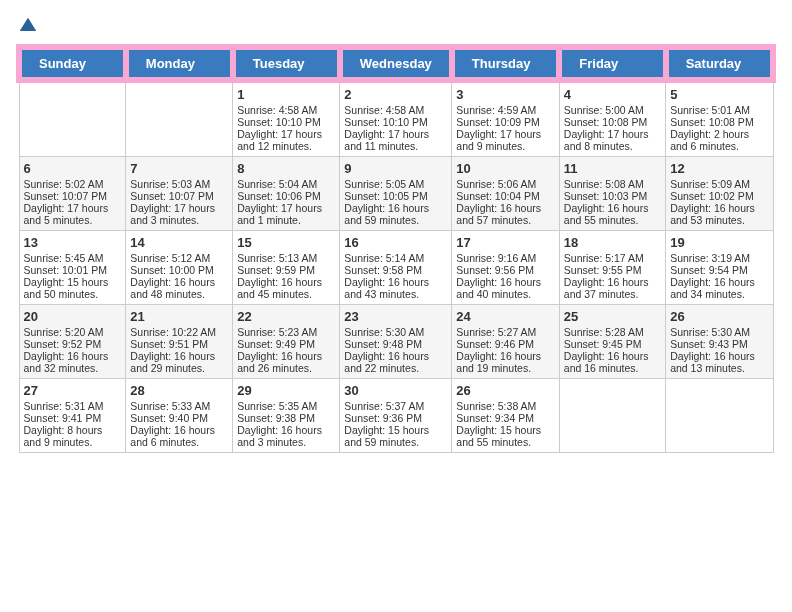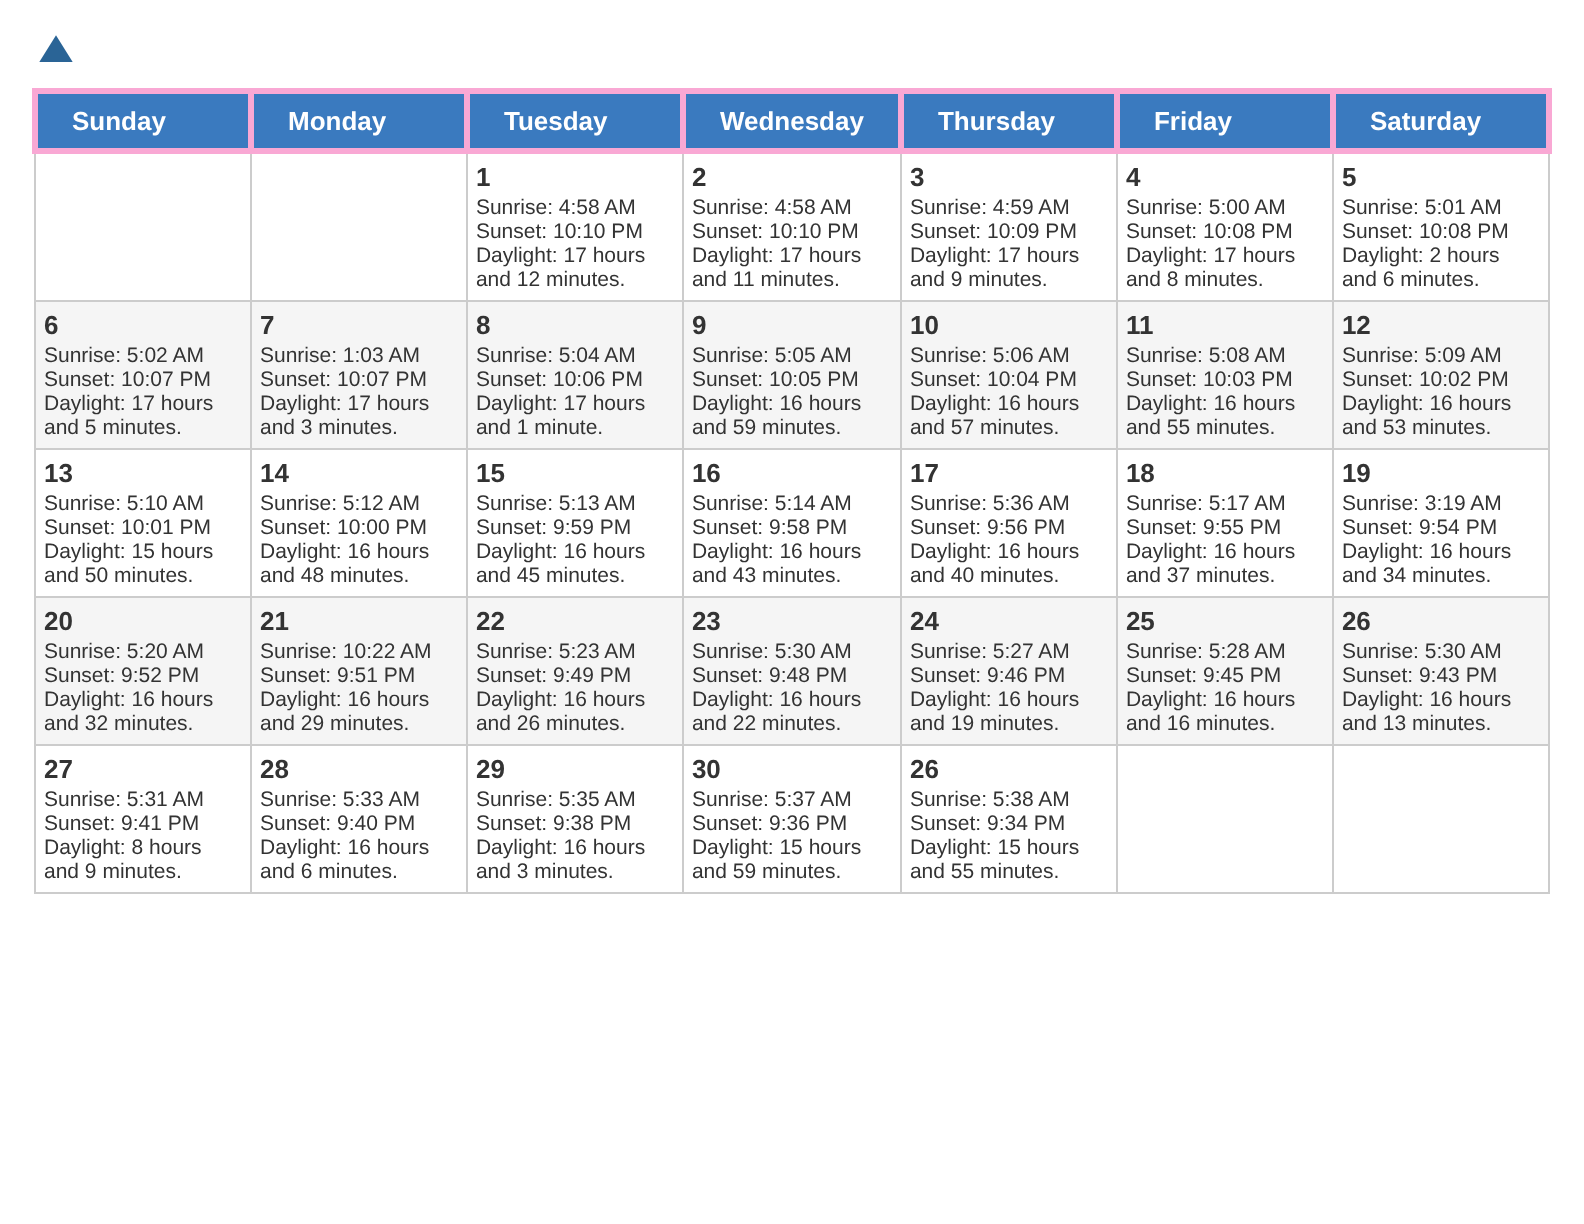--- a/index.html
+++ b/index.html
@@ -55,21 +55,21 @@
     .calendar {
       width: 100%;
       border-collapse: collapse;
     }
     .calendar th {
       background-color: #3a7abf;
       color: white;
       padding: 6px 17px;
       font-size: 13px;
       text-align: left;
-      border: 3px solid #f9a8d4;
+      border: 6px solid #f9a8d4;
     }
     .calendar td {
       vertical-align: top;
       border: 1px solid #ccc;
       padding: 4px;
       width: 108px;
       min-height: 80px;
       font-size: 10.5px;
       color: #333;
       background: #fff;
@@ -155,21 +155,21 @@
       </tr>
       <tr>
         <td>
           <span class="day-num">6</span>
           <div>Sunrise: 5:02 AM</div>
           <div>Sunset: 10:07 PM</div>
           <div>Daylight: 17 hours and 5 minutes.</div>
         </td>
         <td>
           <span class="day-num">7</span>
-          <div>Sunrise: 1:03 AM</div>
+          <div>Sunrise: 5:03 AM</div>
           <div>Sunset: 10:07 PM</div>
           <div>Daylight: 17 hours and 3 minutes.</div>
         </td>
         <td>
           <span class="day-num">8</span>
           <div>Sunrise: 5:04 AM</div>
           <div>Sunset: 10:06 PM</div>
           <div>Daylight: 17 hours and 1 minute.</div>
         </td>
         <td>
@@ -193,21 +193,21 @@
         <td>
           <span class="day-num">12</span>
           <div>Sunrise: 5:09 AM</div>
           <div>Sunset: 10:02 PM</div>
           <div>Daylight: 16 hours and 53 minutes.</div>
         </td>
       </tr>
       <tr>
         <td>
           <span class="day-num">13</span>
-          <div>Sunrise: 5:10 AM</div>
+          <div>Sunrise: 5:45 AM</div>
           <div>Sunset: 10:01 PM</div>
           <div>Daylight: 15 hours and 50 minutes.</div>
         </td>
         <td>
           <span class="day-num">14</span>
           <div>Sunrise: 5:12 AM</div>
           <div>Sunset: 10:00 PM</div>
           <div>Daylight: 16 hours and 48 minutes.</div>
         </td>
         <td>
@@ -217,21 +217,21 @@
           <div>Daylight: 16 hours and 45 minutes.</div>
         </td>
         <td>
           <span class="day-num">16</span>
           <div>Sunrise: 5:14 AM</div>
           <div>Sunset: 9:58 PM</div>
           <div>Daylight: 16 hours and 43 minutes.</div>
         </td>
         <td>
           <span class="day-num">17</span>
-          <div>Sunrise: 5:36 AM</div>
+          <div>Sunrise: 9:16 AM</div>
           <div>Sunset: 9:56 PM</div>
           <div>Daylight: 16 hours and 40 minutes.</div>
         </td>
         <td>
           <span class="day-num">18</span>
           <div>Sunrise: 5:17 AM</div>
           <div>Sunset: 9:55 PM</div>
           <div>Daylight: 16 hours and 37 minutes.</div>
         </td>
         <td>

